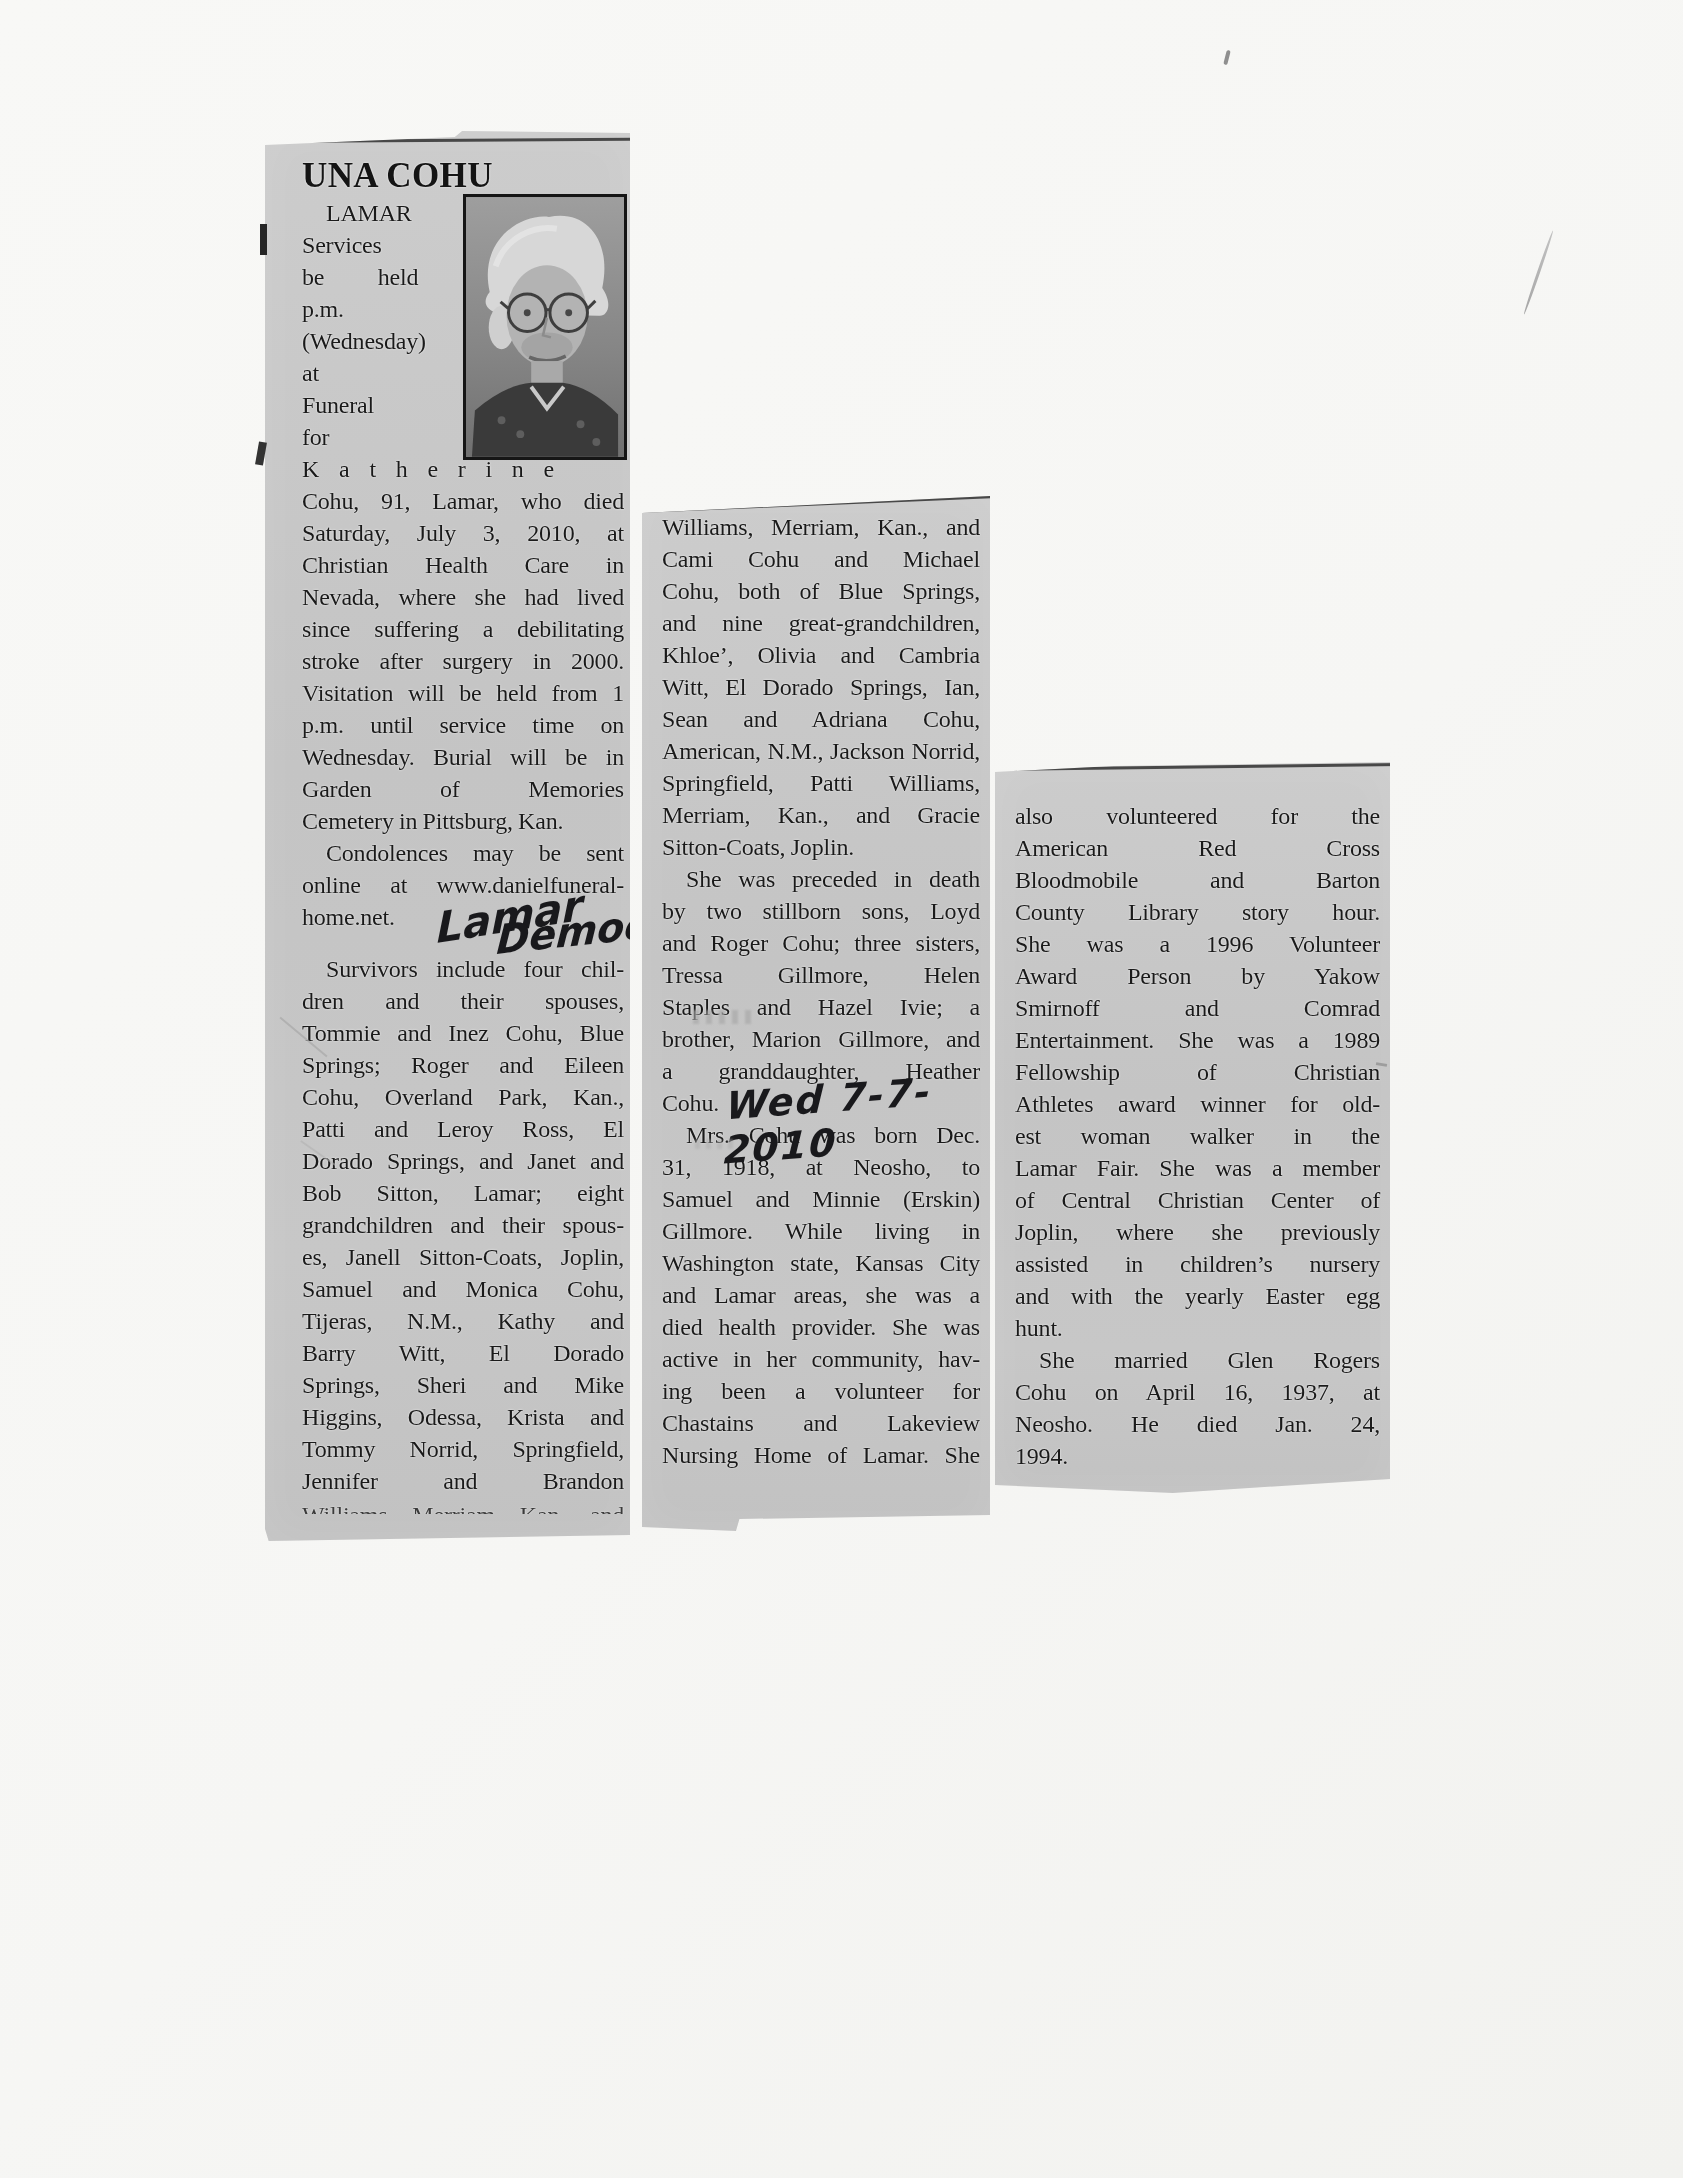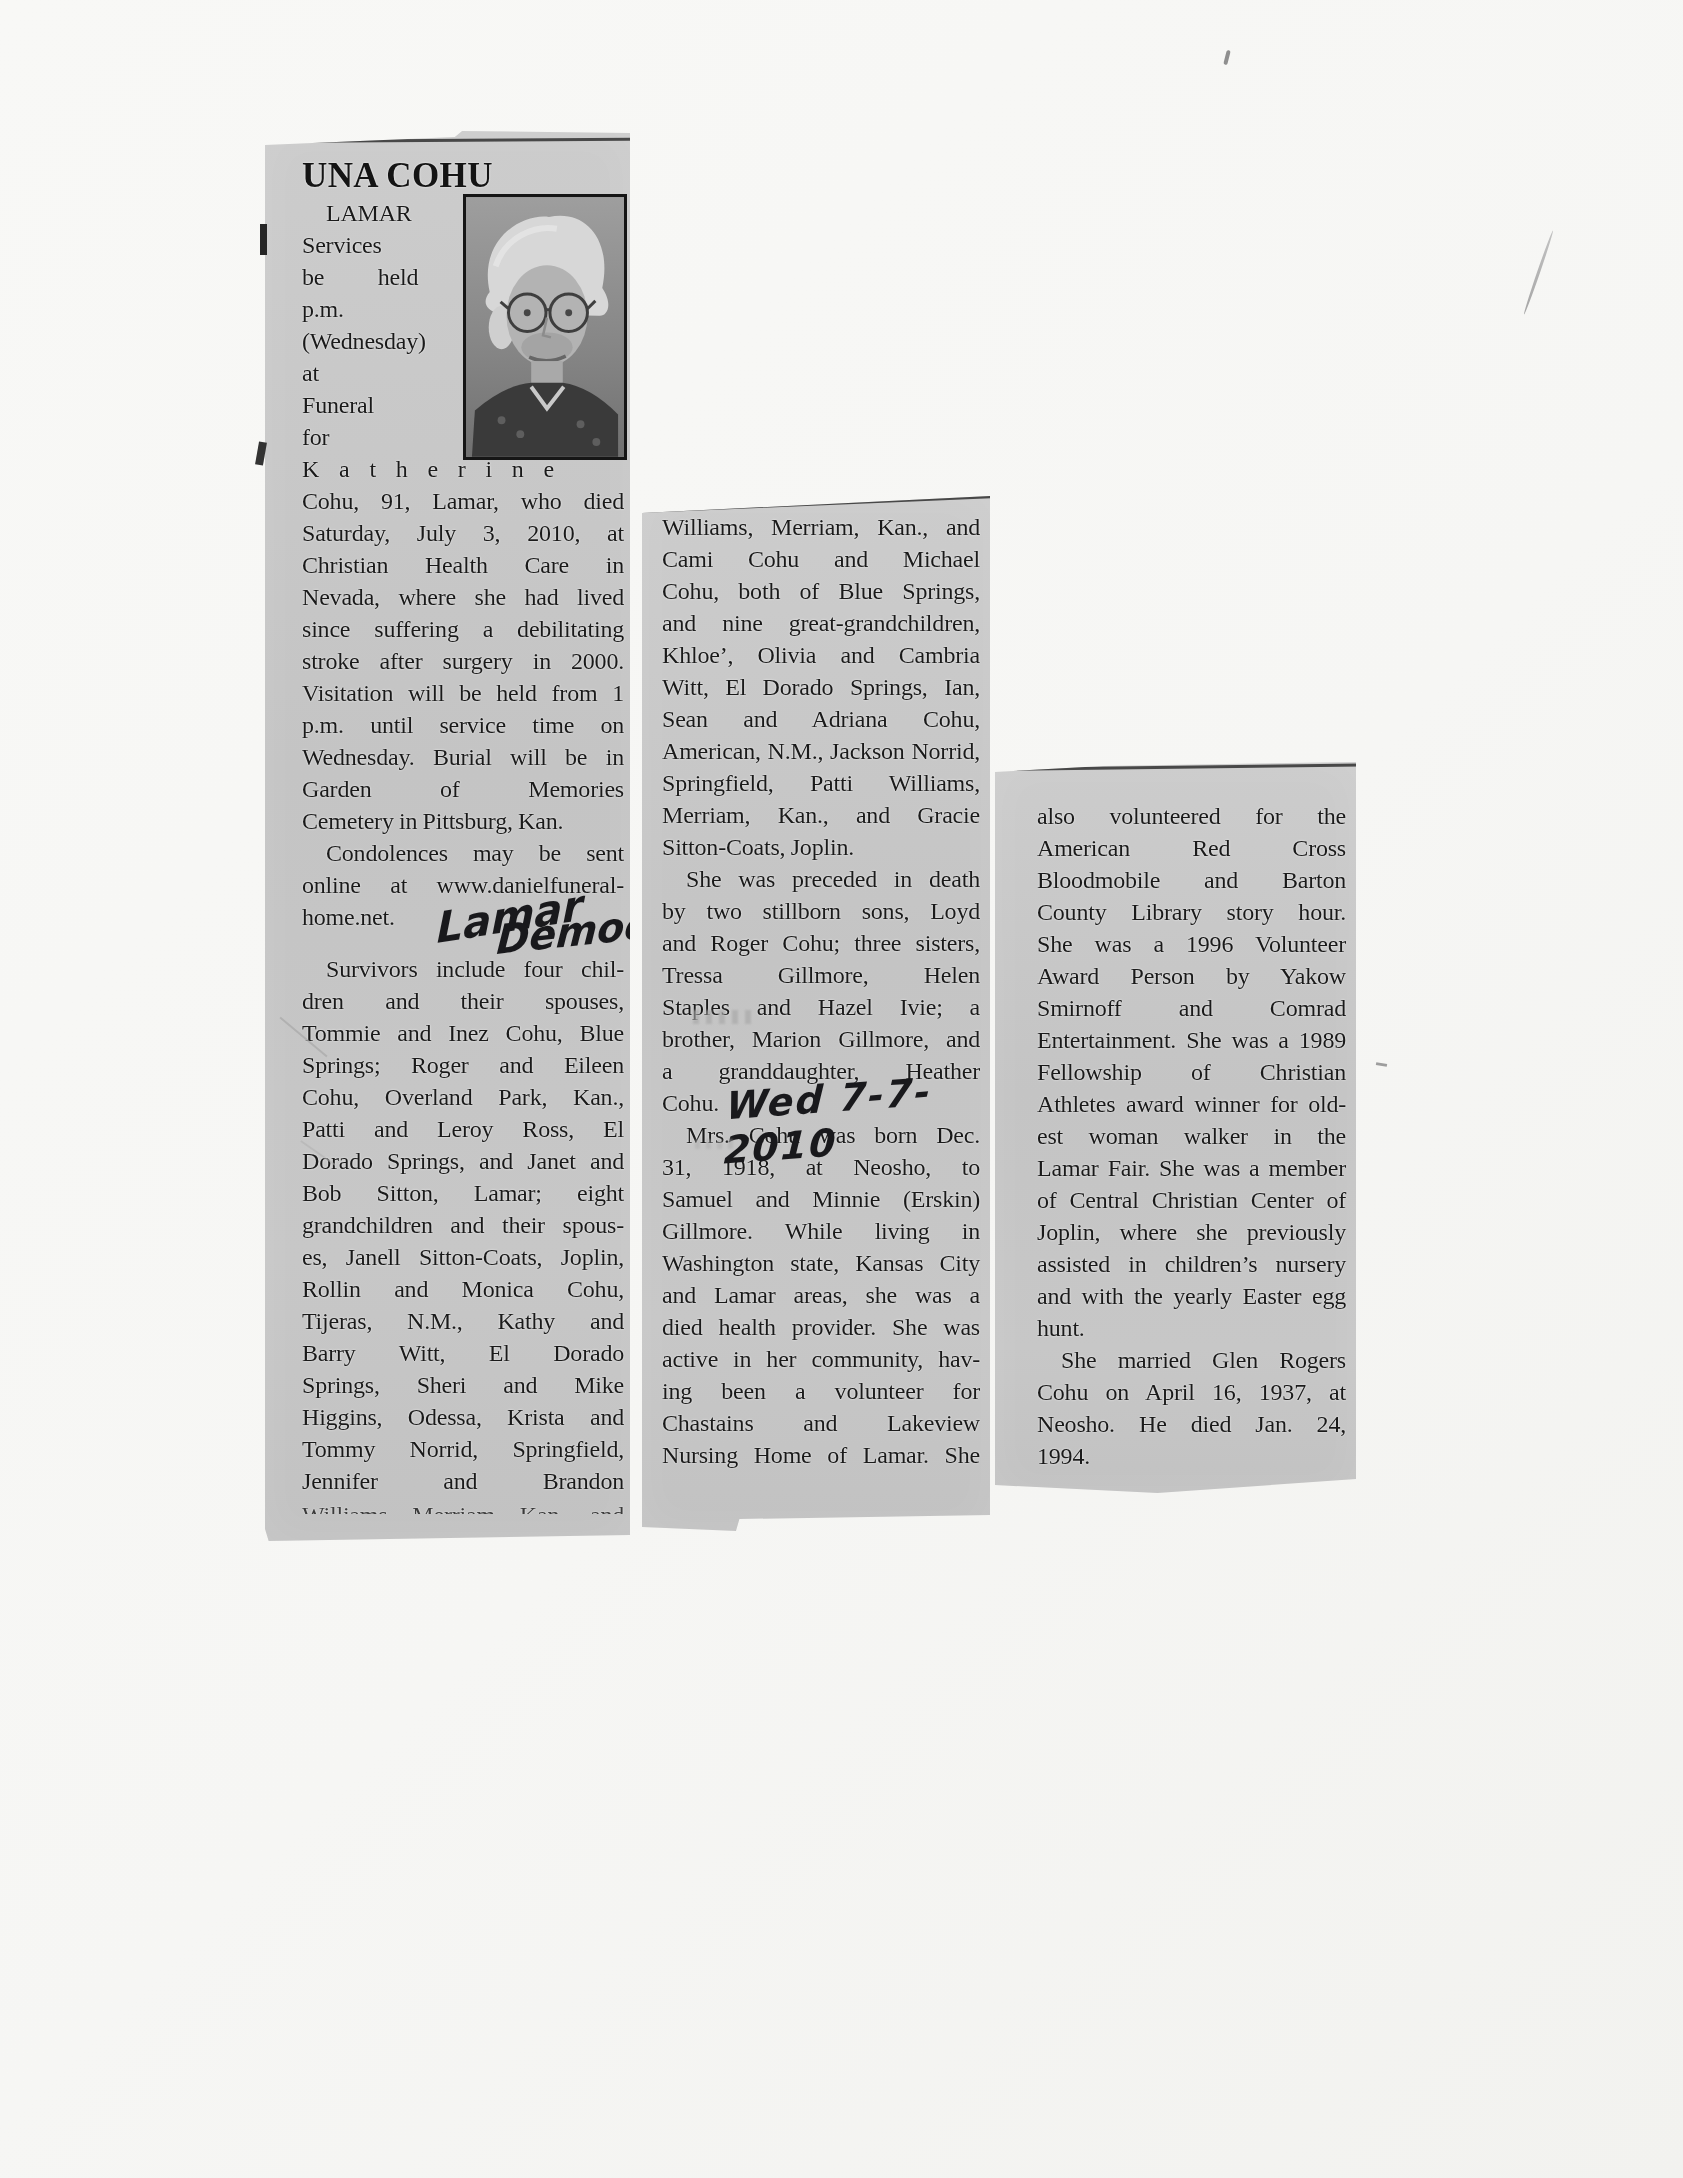--- a/index.html
+++ b/index.html
@@ -15,21 +15,21 @@
     box-sizing:border-box;
   }
   .cutline{position:absolute;left:-3px;right:-3px;height:3px;background:rgba(35,35,35,.78);
     transform-origin:left center;filter:blur(0.4px);}
   #clip-left{left:265px;top:131px;width:365px;height:1410px;padding:24px 6px 0 37px;
     clip-path:polygon(0 14px,52% 6px,54% 0,100% 2px,100% calc(100% - 6px),1% 100%,0 calc(100% - 12px));}
   #clip-left .cutline{top:9px;transform:rotate(-0.35deg);}
   #clip-mid{left:642px;top:493px;width:348px;height:1038px;padding:22px 10px 0 20px;
     clip-path:polygon(0 20px,100% 3px,100% calc(100% - 16px),28% calc(100% - 12px),27% 100%,0 calc(100% - 4px));}
   #clip-mid .cutline{top:17px;transform:rotate(-2.4deg);}
-  #clip-right{left:995px;top:762px;width:361px;height:733px;padding:38px 10px 0 42px;
+  #clip-right{left:995px;top:762px;width:395px;height:733px;padding:38px 10px 0 20px;
     clip-path:polygon(0 10px,30% 4px,100% 0,100% calc(100% - 16px),45% calc(100% - 2px),0 calc(100% - 10px));}
   #clip-right .cutline{top:6px;transform:rotate(-0.7deg);}
 
   .headline{font-size:35px;font-weight:bold;line-height:42px;letter-spacing:0.4px;color:#141414;
     text-shadow:0 0 2px rgba(255,255,255,.9);}
   .tl{white-space:nowrap;font-size:24px;line-height:32px;height:32px;color:#1a1a1a;
     letter-spacing:-0.2px;word-spacing:-0.5px;text-shadow:0 0 2px rgba(255,255,255,.92);}
   .f-j{text-align:justify;text-align-last:justify;}
   .f-i{text-indent:24px;}
   .f-n{margin-right:70px;}
@@ -129,21 +129,21 @@
       <div class="tl f-j f-i">Survivors include four chil-</div>
       <div class="tl f-j">dren and their spouses,</div>
       <div class="tl f-j">Tommie and Inez Cohu, Blue</div>
       <div class="tl f-j">Springs; Roger and Eileen</div>
       <div class="tl f-j">Cohu, Overland Park, Kan.,</div>
       <div class="tl f-j">Patti and Leroy Ross, El</div>
       <div class="tl f-j">Dorado Springs, and Janet and</div>
       <div class="tl f-j">Bob Sitton, Lamar; eight</div>
       <div class="tl f-j">grandchildren and their spous-</div>
       <div class="tl f-j">es, Janell Sitton-Coats, Joplin,</div>
-      <div class="tl f-j">Rollin and Monica Cohu,</div>
+      <div class="tl f-j">Samuel and Monica Cohu,</div>
       <div class="tl f-j">Tijeras, N.M., Kathy and</div>
       <div class="tl f-j">Barry Witt, El Dorado</div>
       <div class="tl f-j">Springs, Sheri and Mike</div>
       <div class="tl f-j">Higgins, Odessa, Krista and</div>
       <div class="tl f-j">Tommy Norrid, Springfield,</div>
       <div class="tl f-j">Jennifer and Brandon</div>
       <div class="tl f-j f-p">Williams, Merriam, Kan., and</div>
     </div>
   <div class="hand" id="hand-left">
     <span class="h1">Lamar</span>

